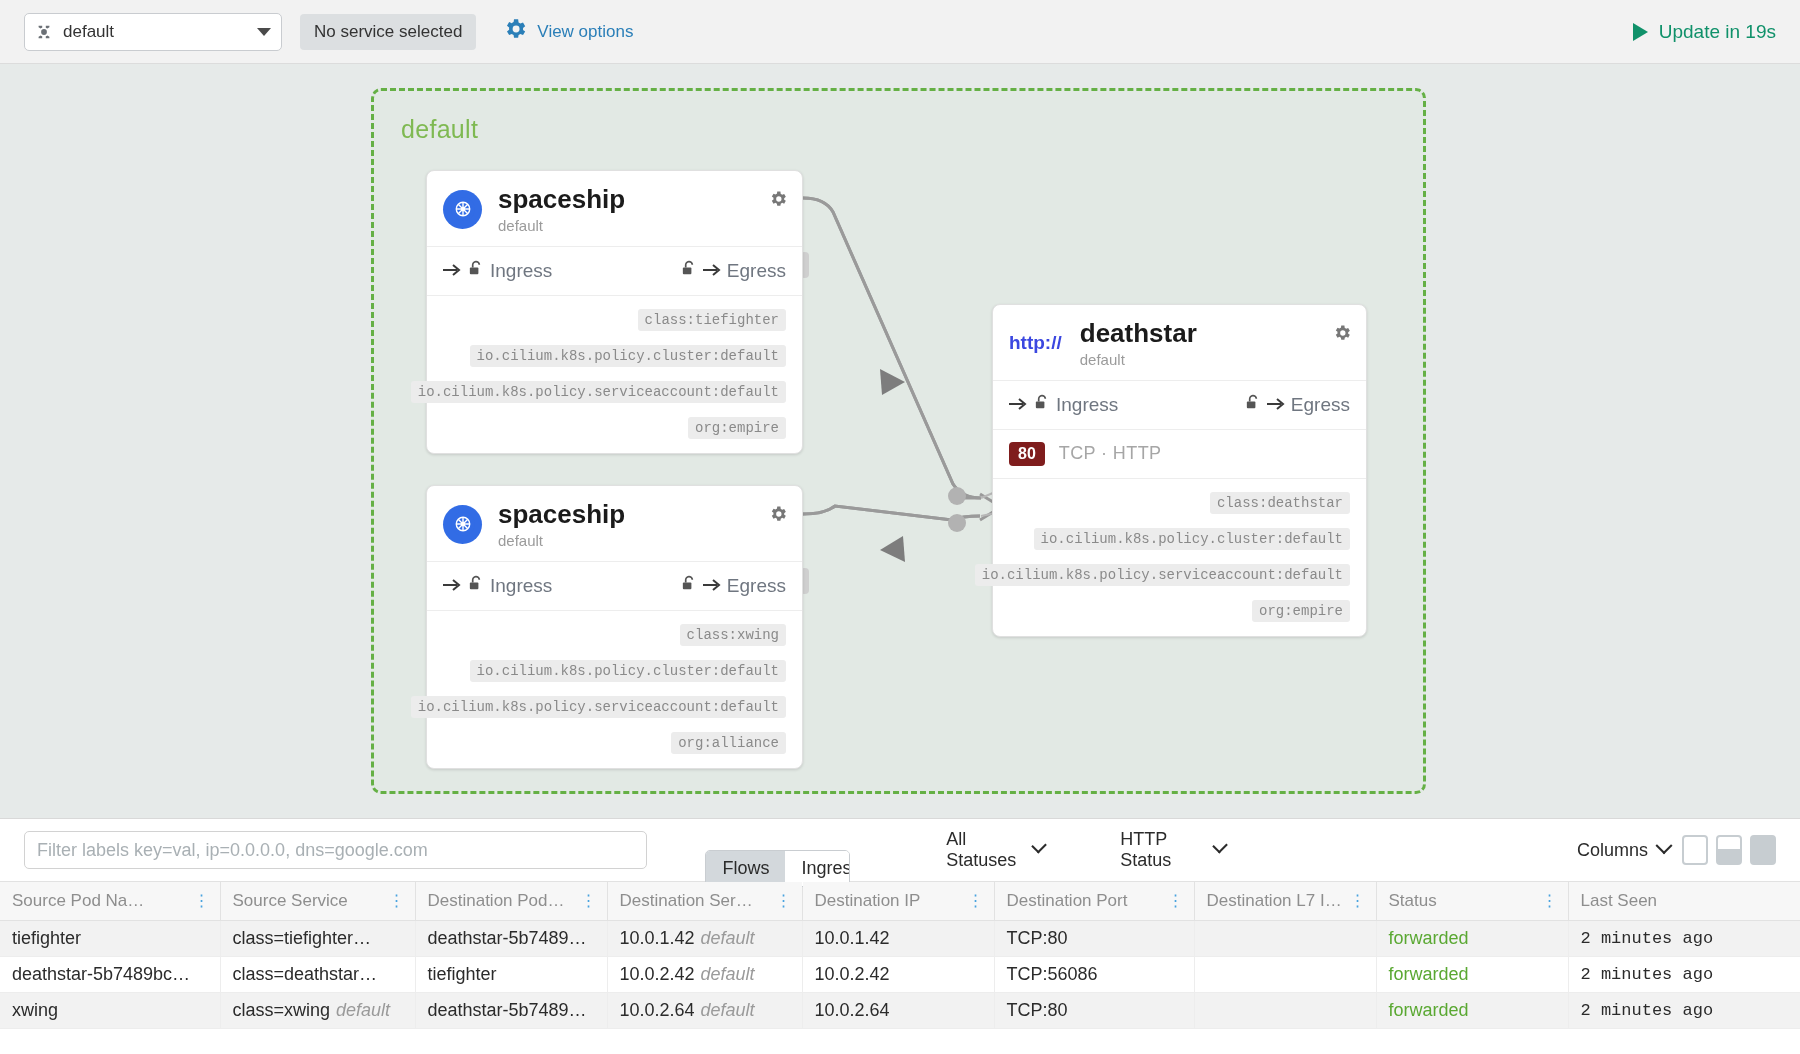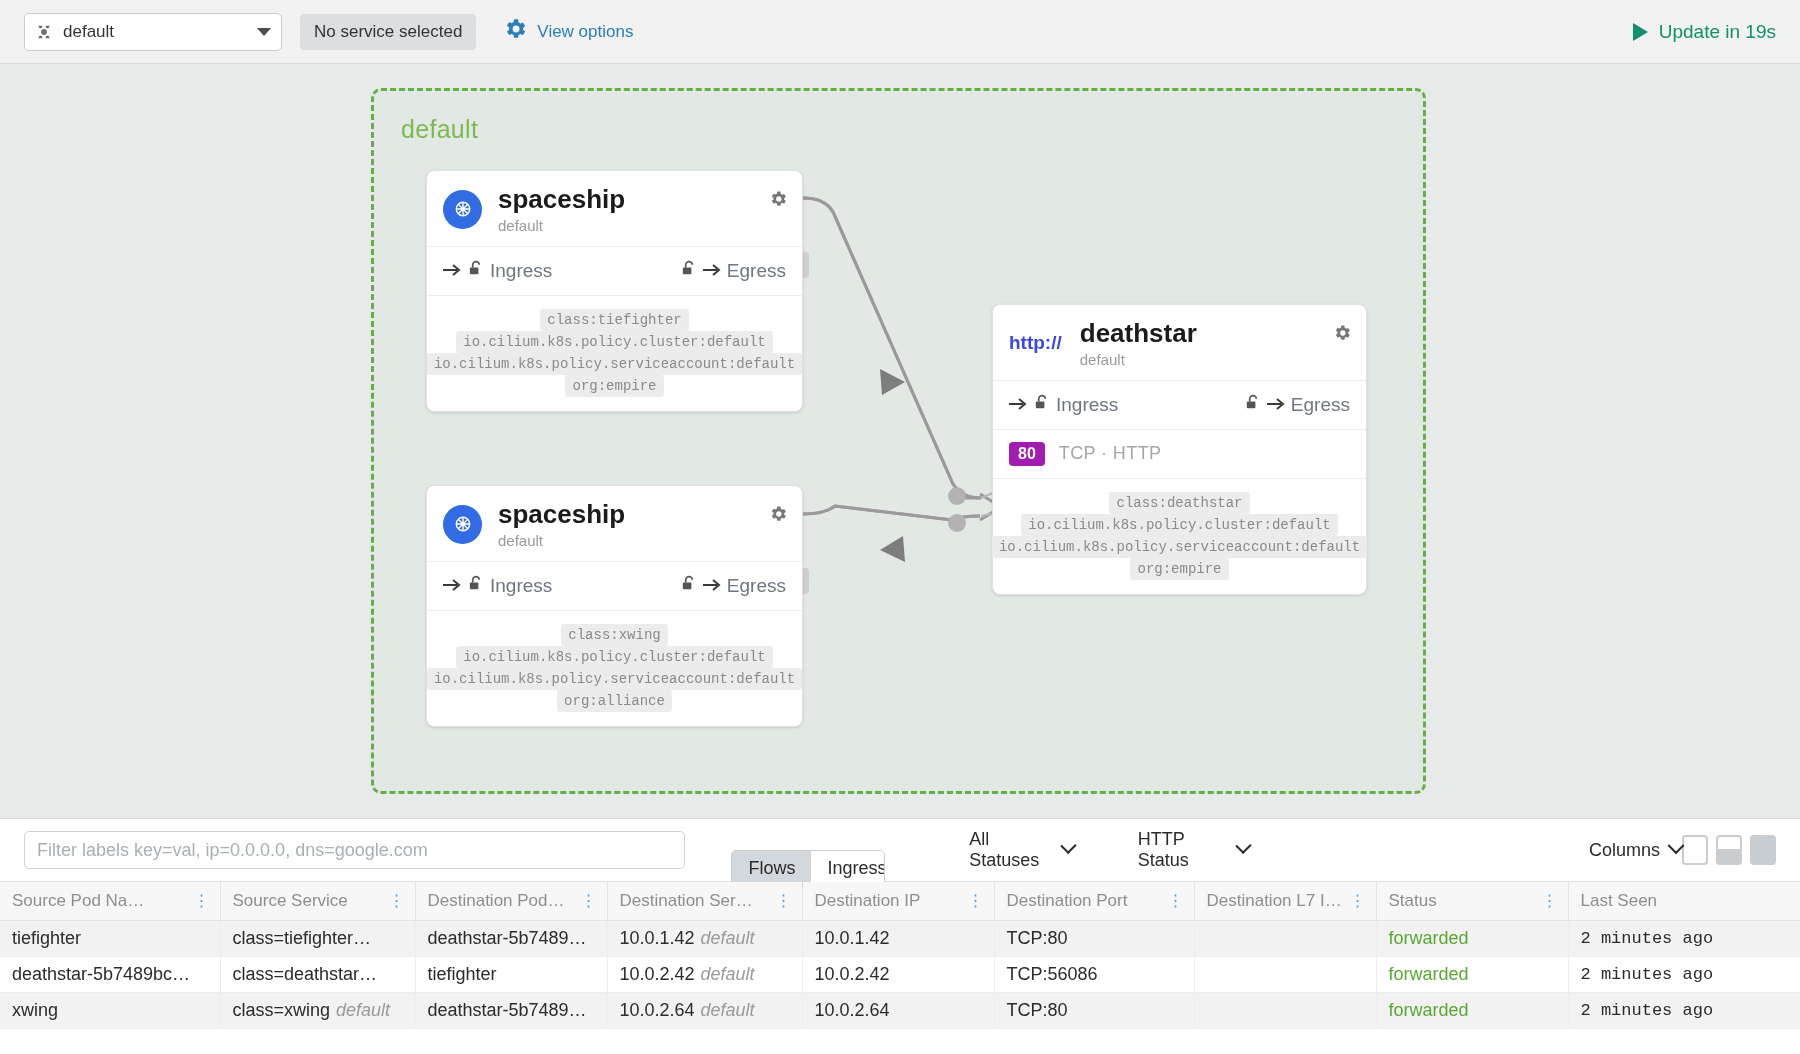--- a/index.html
+++ b/index.html
@@ -127,44 +127,44 @@
     font-size:19px; color:#6f7680;
   }
   .card-row .spacer { flex:1; }
   .ie-group { display:flex; align-items:center; gap:4px; }
   .port-row {
     display:flex; align-items:center; gap:14px;
     padding:12px 16px;
     border-bottom:1px solid #ededed;
   }
   .port-badge {
-    background:#a21caf; color:#fff;
+    background:#7f1d1d; color:#fff;
     font-size:16px; font-weight:bold;
     padding:3px 9px; border-radius:4px;
   }
   .port-proto { font-size:18px; color:#a6a6a6; letter-spacing:.4px; }
-  .labels { padding:13px 16px 14px 16px; display:flex; flex-direction:column; align-items:center; gap:0; }
+  .labels { padding:13px 16px 14px 16px; display:flex; flex-direction:column; align-items:flex-end; gap:14px; }
   .label-chip {
     background:#ececec; color:#8a8a8a;
     font-family:"Liberation Mono", monospace;
     font-size:14px;
     padding:3px 7px; border-radius:3px;
     white-space:nowrap;
   }
 
   
   #bottom {
     position:absolute; left:0; top:818px;
     width:1800px; height:236px;
     background:#fff;
     border-top:1px solid #d9d9d9;
   }
   #filterbar {
     height:62px; display:flex; align-items:center;
-    padding:0 24px; gap:0;
+    padding:0 24px; gap:12px;
   }
   #filter-input {
     width:738px; height:38px;
     border:1px solid #d2d2d2; border-radius:5px;
     padding:0 12px; font-size:18px;
     color:#333; font-family:"Liberation Sans", sans-serif;
     outline:none;
   }
   #filter-input::placeholder { color:#a9b0b4; }
   .seg {

